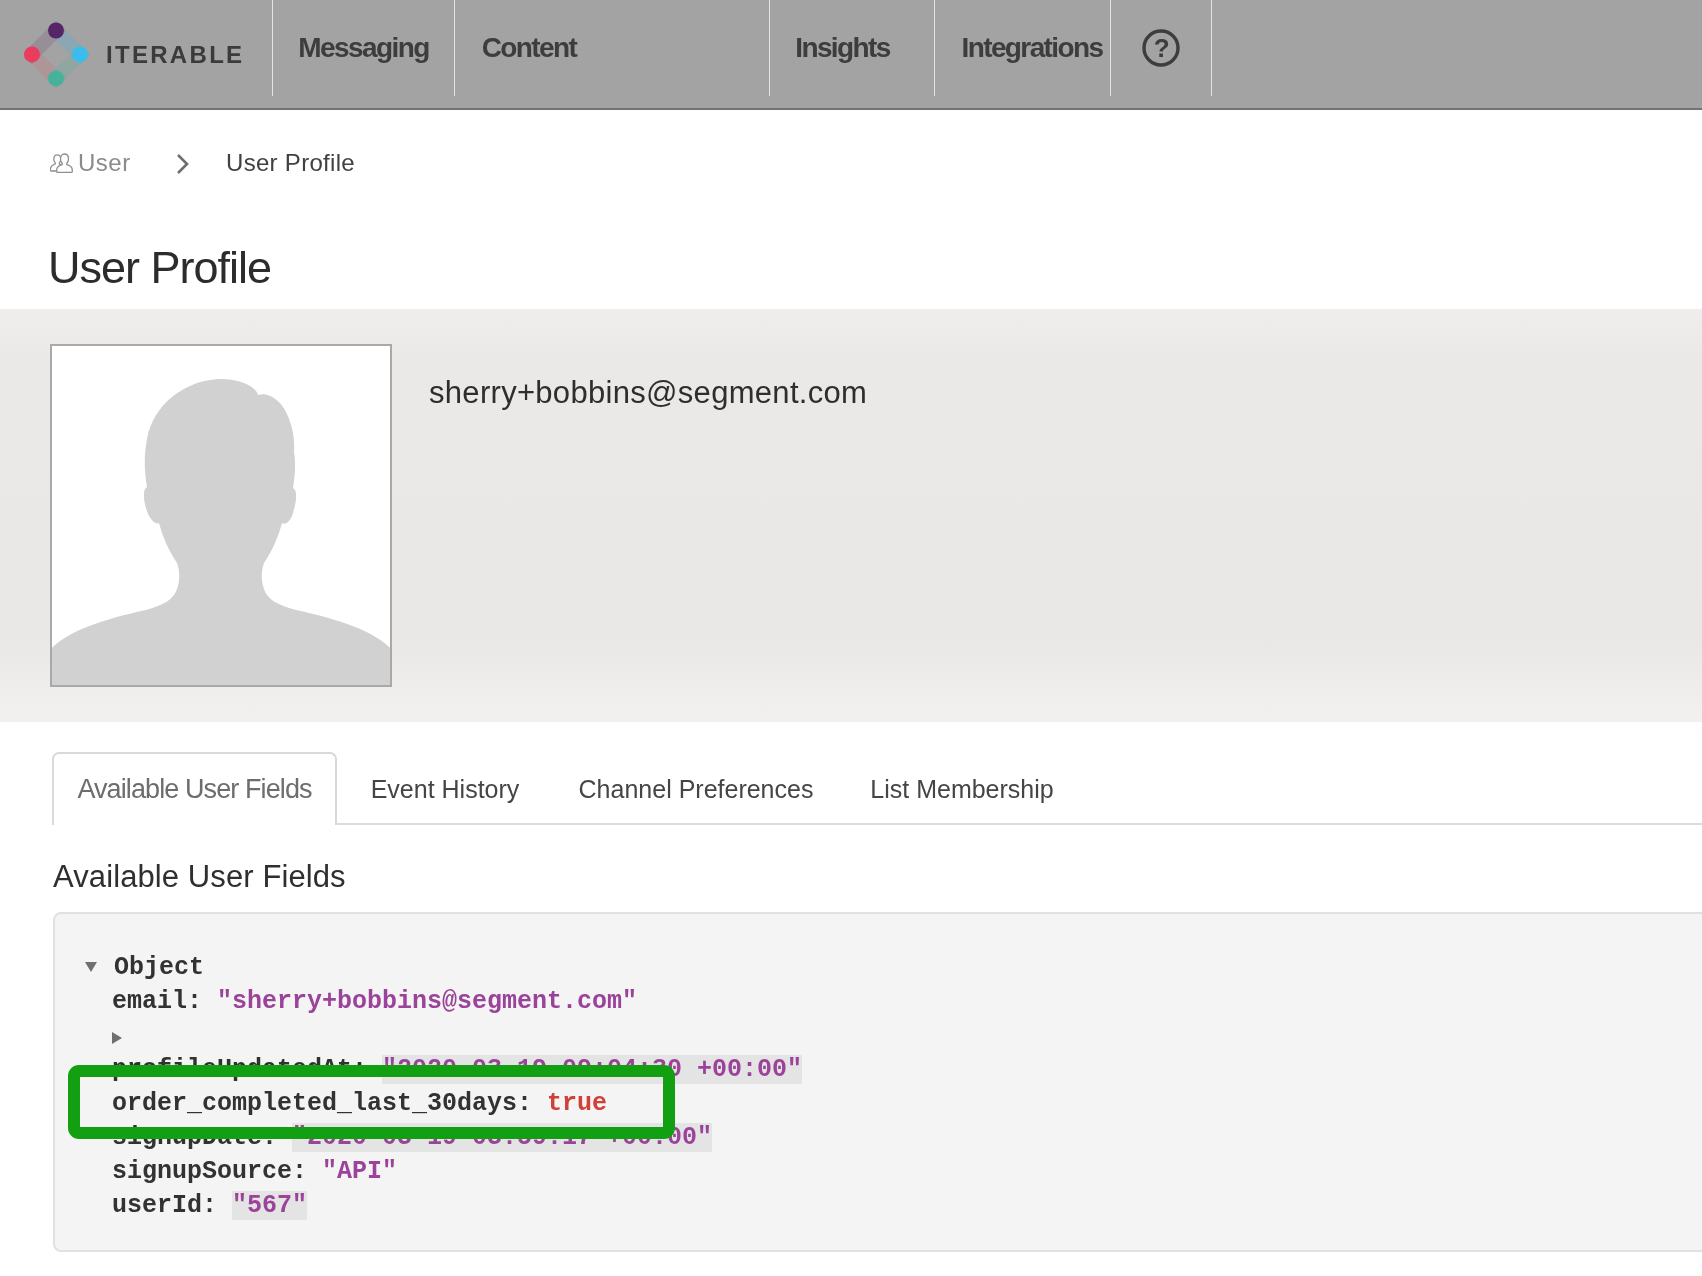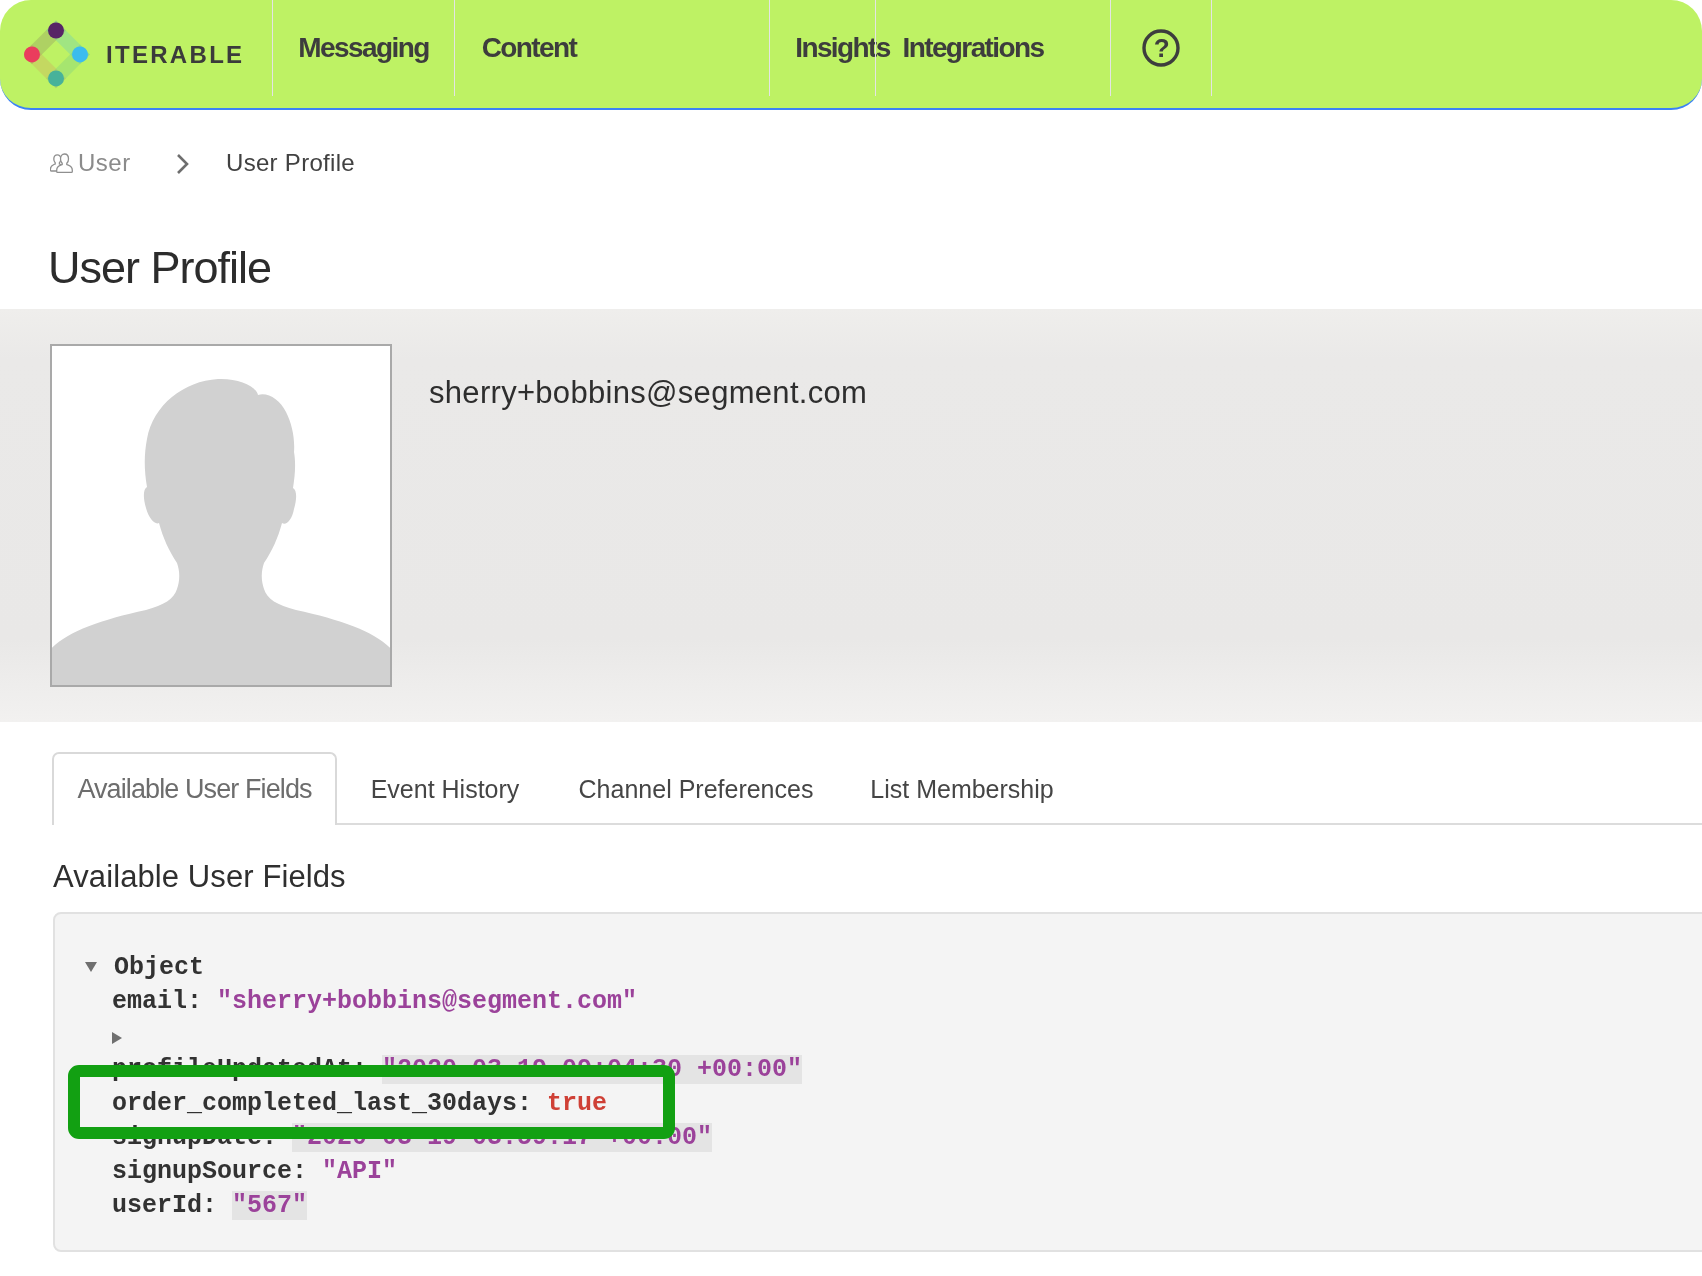--- a/index.html
+++ b/index.html
@@ -2,29 +2,29 @@
 <html><head>
 <meta charset="utf-8">
 <style>
 * { margin:0; padding:0; box-sizing:border-box; }
 html,body { width:1702px; height:1276px; overflow:hidden; background:#fff;
   font-family:"Liberation Sans", sans-serif; }
 #page { position:relative; width:1702px; height:1276px; }
 
 
 .nav { position:absolute; top:0; left:0; width:1702px; height:110px;
-  background:#bef264; border-bottom:2px solid #3b82f6;border-radius:31px; }
+  background:#a3a3a3; border-bottom:2px solid #737373; }
 .cell { position:absolute; top:0; height:96px; border-left:1px solid #e4e4e4;
   display:flex; align-items:center; justify-content:center;
   font-weight:bold; font-size:28px; letter-spacing:-1.6px; color:#3d3d3d; }
 #c1 { left:272px; width:182px; }
 #c2 { left:454px; width:149px; }
 #c3 { left:603px; width:166px; }
 #c4 { left:769px; width:146px; }
-#c5 { left:875px; width:195px; }
+#c5 { left:934px; width:195px; }
 #c6 { left:1110px; width:102px; border-right:1px solid #e4e4e4; }
 .logo { position:absolute; left:24px; top:0px; }
 .logotext { position:absolute; left:106px; top:41px; font-weight:bold; font-size:24px;
   letter-spacing:2.3px; color:#3b3b3b; }
 
 
 .crumbicon { position:absolute; left:50px; top:153px; }
 .crumb1 { position:absolute; left:78px; top:149px; font-size:24px; letter-spacing:0.5px; color:#8b8b8b; }
 .chev { position:absolute; left:176px; top:153px; }
 .crumb2 { position:absolute; left:226px; top:149px; font-size:24px; letter-spacing:0.3px; color:#414141; }

